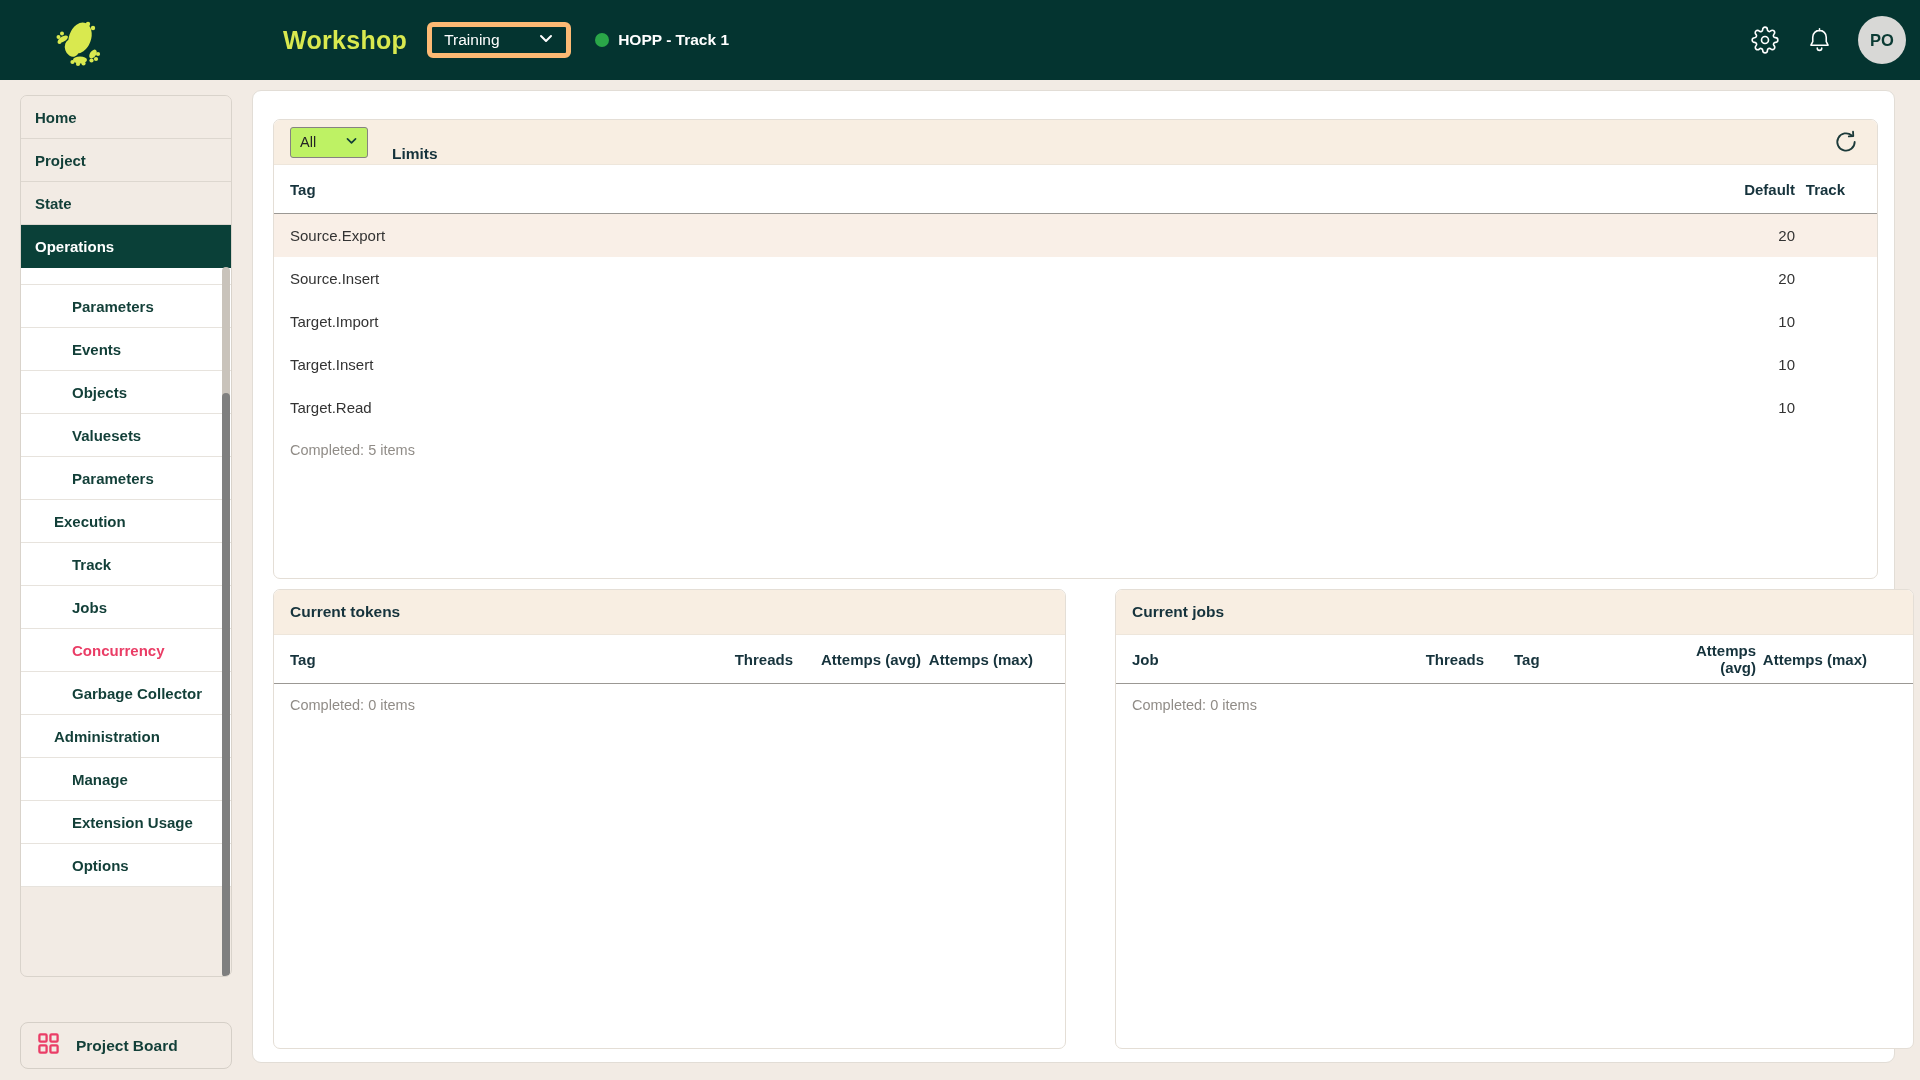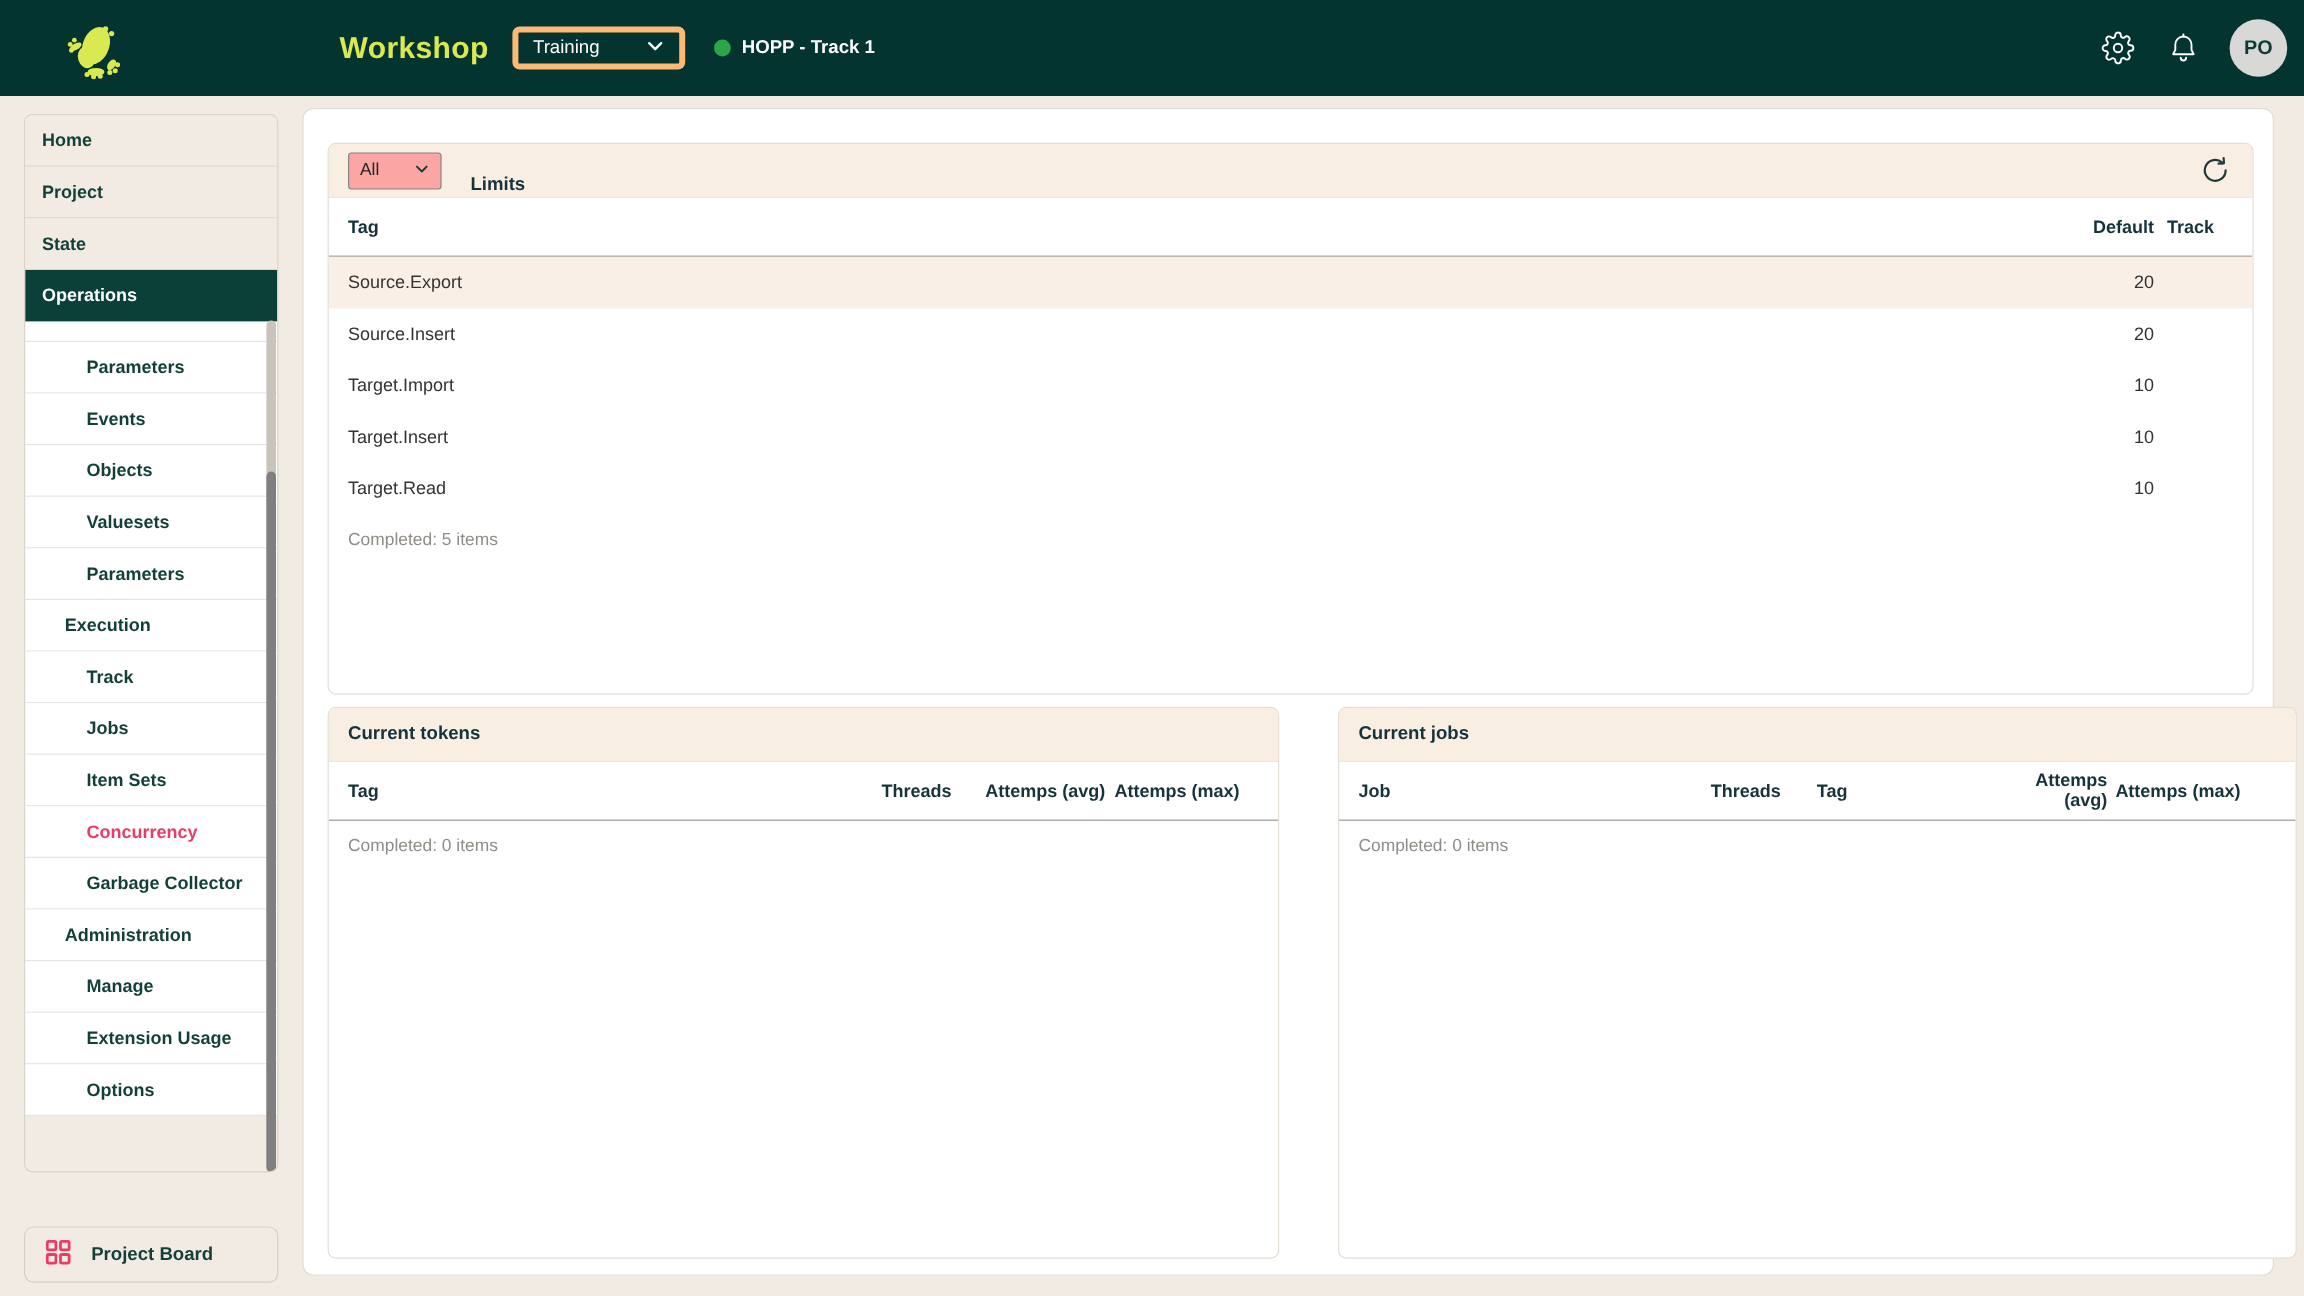--- a/index.html
+++ b/index.html
@@ -76,21 +76,21 @@
   }
   .panel-limits { left:20px; top:28px; width:1605px; height:460px; }
   .panel-tokens { left:20px; top:498px; width:793px; height:460px; }
   .panel-jobs   { left:862px; top:498px; width:799px; height:460px; }
   .panel-header {
     height:45px; background:#f8eee2; display:flex; align-items:center; padding:0 16px;
     border-bottom:1px solid #eee6db;
   }
   .panel-title { font-size:15.5px; font-weight:bold; color:#16333c; }
   .filter-select {
-    width:78px; height:31px; background:#fca5a5; border:1px solid #868380; border-radius:3px;
+    width:78px; height:31px; background:#bef264; border:1px solid #868380; border-radius:3px;
     display:flex; align-items:center; padding:0 9px; font-size:14.5px; color:#242424; cursor:pointer;
   }
   .filter-select .sel-text { flex:1; }
   .limits-title { margin-left:24px;margin-top:24px; }
   .refresh-btn { margin-left:auto; width:30px; height:30px; display:flex; align-items:center; justify-content:center; cursor:pointer; }
 
   .thead-row {
     height:49px; display:flex; align-items:center; padding:0 16px;
     font-size:15px; font-weight:bold; color:#16333c;
     border-bottom:1px solid #9b9894;
@@ -208,23 +208,20 @@
     </div>
   <div class="nav-item lvl2 white">
       <span>Execution</span>
     </div>
   <div class="nav-item lvl3 white">
       <span>Track</span>
     </div>
   <div class="nav-item lvl3 white">
       <span>Jobs</span>
     </div>
-  <div class="nav-item lvl3 white">
-      <span>Item Sets</span>
-    </div>
   <div class="nav-item lvl3 white accent">
       <span>Concurrency</span>
     </div>
   <div class="nav-item lvl3 white">
       <span>Garbage Collector</span>
     </div>
   <div class="nav-item lvl2 white">
       <span>Administration</span>
     </div>
   <div class="nav-item lvl3 white">

